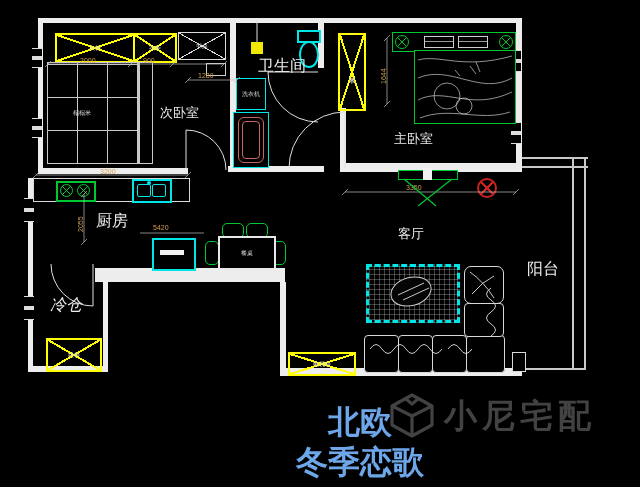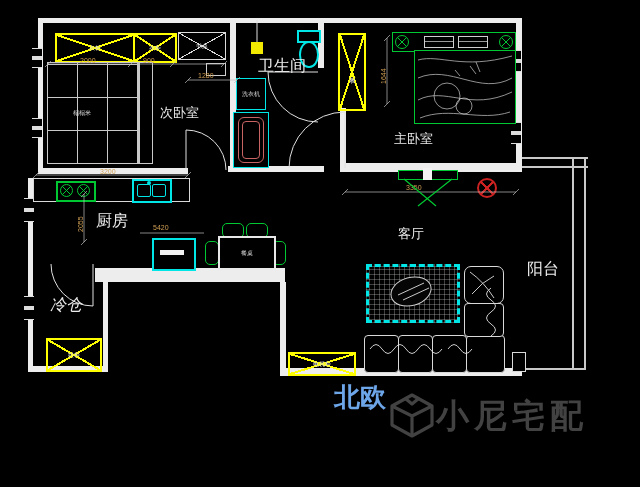--- a/index.html
+++ b/index.html
@@ -34,21 +34,21 @@
     linear-gradient(to bottom right,transparent calc(50% - 0.5px),#00c832 calc(50% - 0.5px),#00c832 calc(50% + 0.5px),transparent calc(50% + 0.5px));}
   .pillow{position:absolute;border:1px solid #cfcfcf;background:linear-gradient(#000 0 45%,#9a9a9a 45% 55%,#000 55%);}
   .seat{position:absolute;border:1px solid #d9d9d9;border-radius:4px;background:#000;}
   .chair{position:absolute;border:1.3px solid #00c832;border-radius:5px;background:#000;}
   .rug{position:absolute;border:3px dashed #00e5e5;background:
     repeating-linear-gradient(0deg,rgba(215,215,215,.30) 0 1px,transparent 1px 5px),
     repeating-linear-gradient(90deg,rgba(215,215,215,.30) 0 1px,transparent 1px 5px);}
   .rug-ell{position:absolute;border:1px solid #cfcfcf;border-radius:50%;background:#050505;transform:rotate(-16deg);}
   svg.overlay{position:absolute;left:0;top:0;pointer-events:none;}
   .title{position:absolute;color:#6ea6ea;font-weight:bold;text-align:center;line-height:1;}
-  .wm{position:absolute;display:flex;align-items:center;gap:0;color:#4a4a4a;font-weight:bold;
+  .wm{position:absolute;display:flex;align-items:center;gap:8px;color:#4a4a4a;font-weight:bold;
       font-size:33px;letter-spacing:5px;line-height:1;opacity:.9;}
 </style>
 </head>
 <body>
 
 <div id="canvas">
 
   <div class="wall" style="left:38px;top:18px;width:484px;height:5px;"></div>
   <div class="wall" style="left:38px;top:18px;width:5px;height:156px;"></div>
   <div class="wall" style="left:230px;top:20px;width:6px;height:152px;"></div>
@@ -229,15 +229,16 @@
     <svg width="48" height="46" viewBox="0 0 48 46">
       <g stroke="#4a4a4a" stroke-width="3.2" fill="none" stroke-linejoin="round">
         <path d="M24,3 L44,14 L44,33 L24,44 L4,33 L4,14 Z"></path>
         <path d="M4,14 L24,24 L44,14 M24,24 L24,44"></path>
         <path d="M18,7 L24,12 L30,7"></path>
       </g>
     </svg>
     <span>小尼宅配</span>
   </div>
 
-  <div class="title" style="left:300px;top:384px;width:120px;font-size:26px;">北欧</div>
+  <div class="title" style="left:300px;top:406px;width:120px;font-size:32px;">北欧</div>
+  <div class="title" style="left:278px;top:446px;width:164px;font-size:32px;">冬季恋歌</div>
 
 </div>
 
 </body></html>

